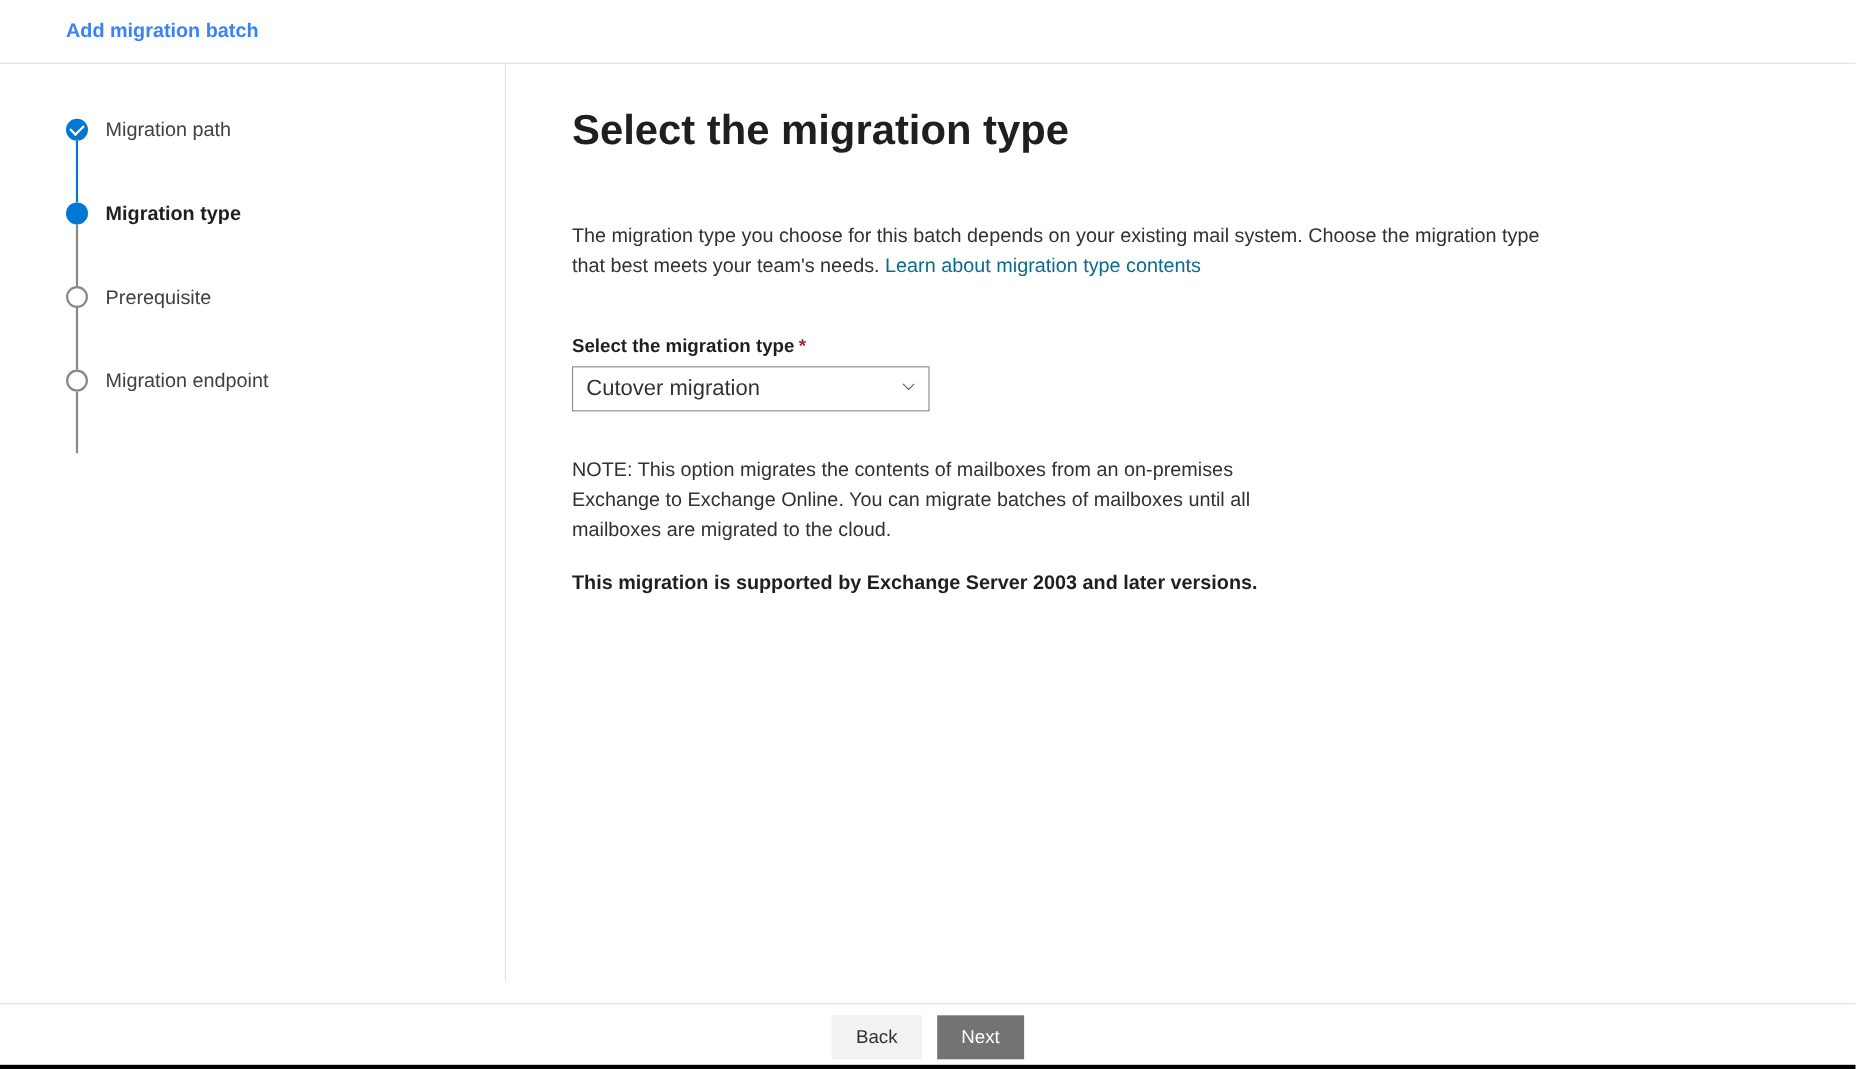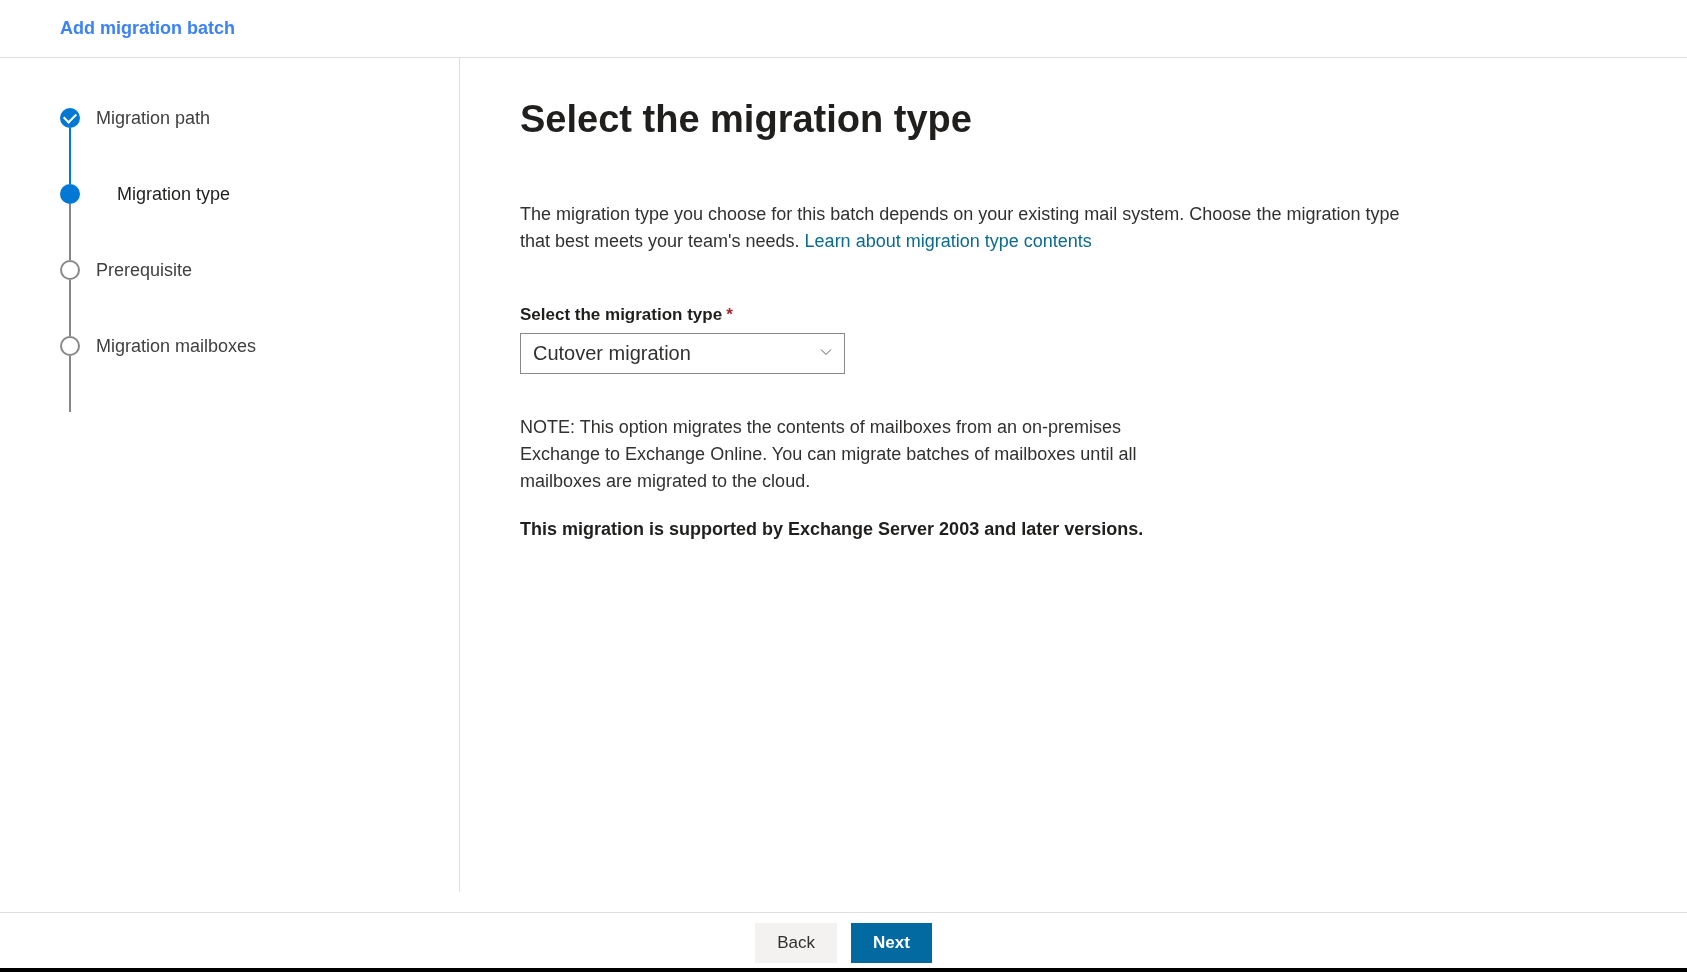--- a/index.html
+++ b/index.html
@@ -79,23 +79,22 @@
     }
     .step-connector.active {
       background: #0078d4;
     }
     .step-label {
       font-size: 18px;
       color: #404040;
       line-height: 20px;
     }
     .step-label.current {
-      font-weight: 400;
-      color: #201f1e;
-      margin-left: 21px;
+      font-weight: 700;
+      color: #201f1e;
     }
     .content {
       flex: 1;
       padding: 40px 60px;
     }
     .page-title {
       font-size: 38px;
       font-weight: 700;
       color: #201f1e;
       margin-bottom: 60px;
@@ -179,23 +178,23 @@
       font-size: 17px;
       border: none;
       cursor: pointer;
       font-family: inherit;
     }
     .btn-secondary {
       background: #f3f2f1;
       color: #323130;
     }
     .btn-primary {
-      background: #0369a1;
+      background: #737373;
       color: #fff;
-      font-weight: 700;
+      font-weight: 400;
     }
     .bottom-bar {
       position: absolute;
       bottom: 0;
       left: 0;
       right: 0;
       height: 4px;
       background: #000;
     }
   </style>
@@ -223,21 +222,21 @@
       <div class="step-connector"></div>
 
       <div class="step">
         <div class="step-indicator"></div>
         <div class="step-label">Prerequisite</div>
       </div>
       <div class="step-connector"></div>
 
       <div class="step">
         <div class="step-indicator"></div>
-        <div class="step-label">Migration mailboxes</div>
+        <div class="step-label">Migration endpoint</div>
       </div>
       <div class="step-connector"></div>
 
 
     </div>
   </aside>
 
   <main class="content">
     <h1 class="page-title">Select the migration type</h1>
 

